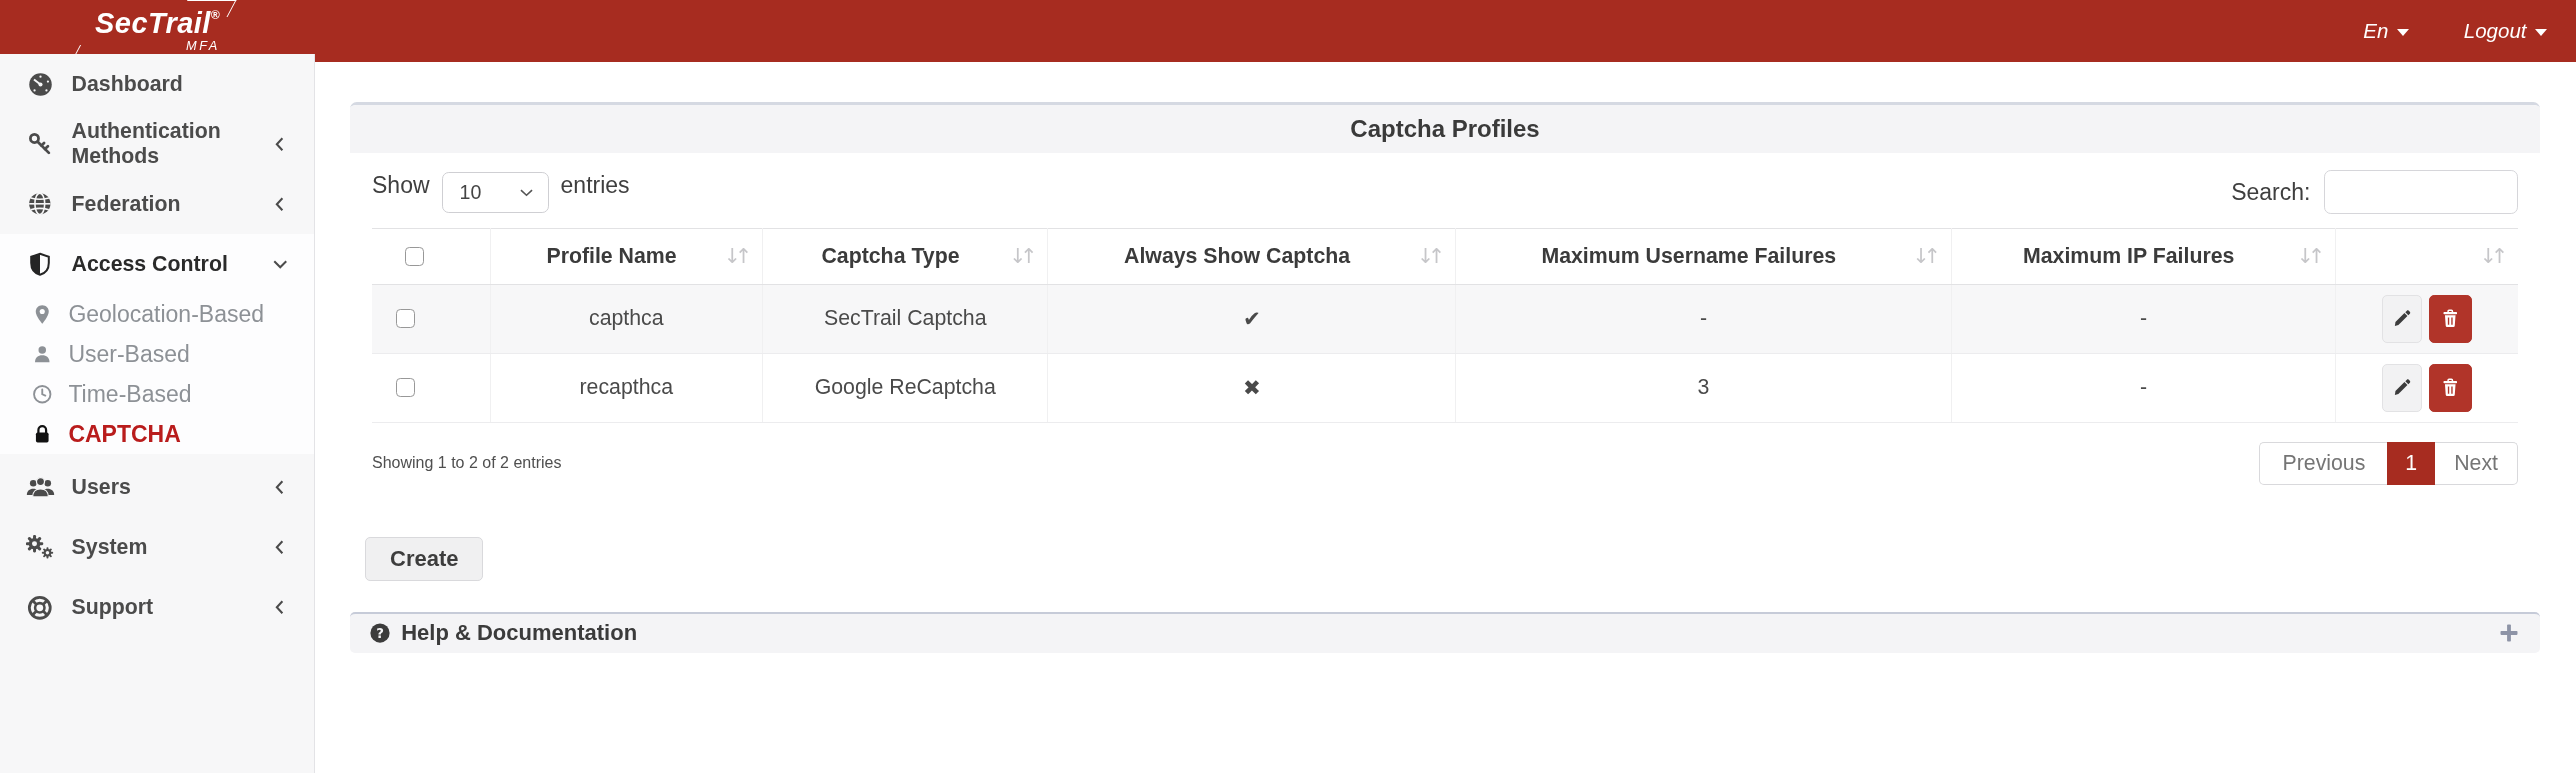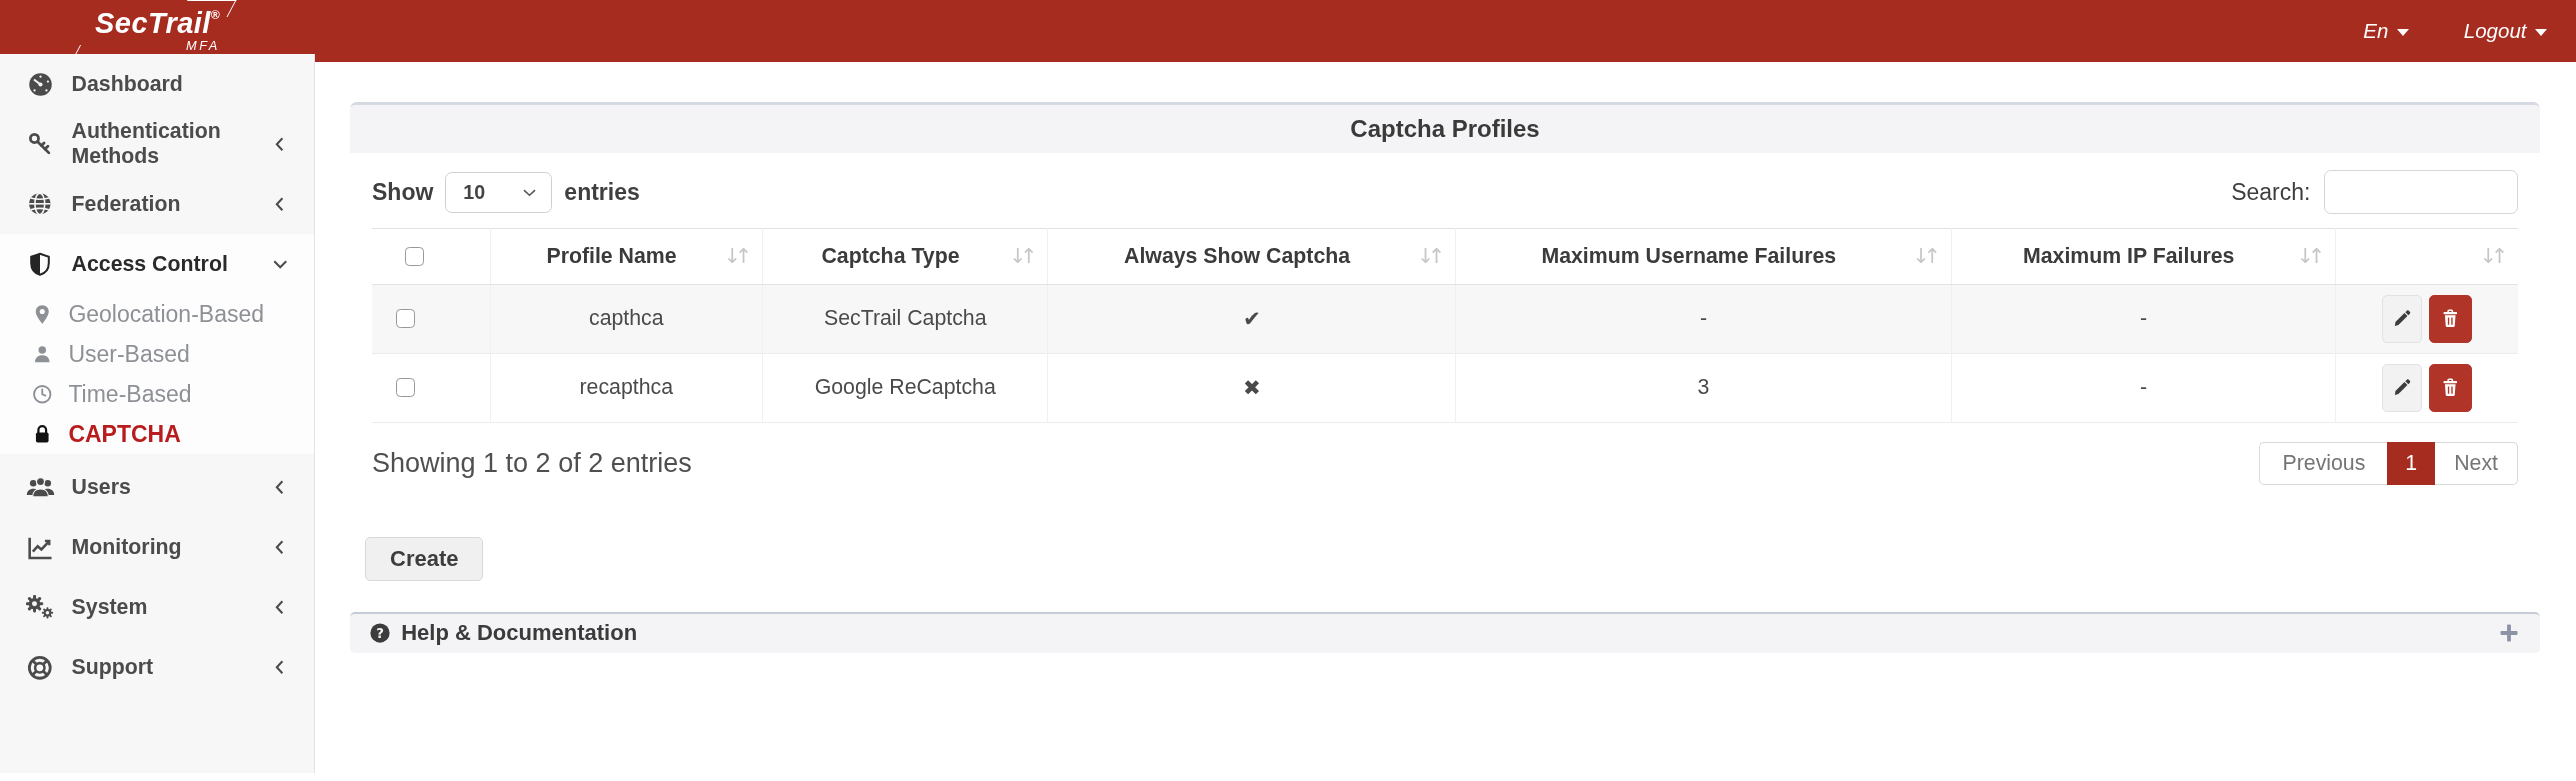--- a/index.html
+++ b/index.html
@@ -28,21 +28,21 @@
   .sub-item { height:40px; display:flex; align-items:center; padding:0 24px 0 31px; gap:15.4px; font-size:23px; font-weight:400; color:#8d9196; cursor:pointer; }
   .sub-ico { width:22px; flex:none; display:flex; justify-content:center; }
   .sub-item.active { color:#b91c1c; font-weight:700; }
 
   
   .main { position:absolute; top:62px; left:315px; width:2261px; height:719px; background:#fff; }
   .card { margin:40px 36px 0 35px; border-radius:6.8px; border-top:3.4px solid #d5d9e2; background:#fff; overflow:hidden; padding-bottom:24px; }
   .card-head { height:48px; background:#f4f4f6; display:flex; align-items:center; justify-content:center; font-size:24px; font-weight:700; color:#3a3a3a; }
   .card-body { padding:0 22px; }
   .controls { margin-top:17px; display:flex; align-items:center; justify-content:space-between; font-size:23px; color:#3f3f3f; }
-  .ctrl-left { display:flex; align-items:center; gap:12px;font-weight:bold; }
+  .ctrl-left { display:flex; align-items:flex-start; gap:12px; }
   .select-box { width:107px; height:41px; border:0.9px solid #cfcfd3; border-radius:6.8px; background:#fff; display:flex; align-items:center; padding:0 12px 0 17px; cursor:pointer; }
   .select-box .val { font-size:19.6px; color:#444; }
   .select-box svg { margin-left:auto; }
   .ctrl-right { display:flex; align-items:center; gap:13.6px; }
   .search-input { width:194px; height:44px; border:0.9px solid #d6d6da; border-radius:6.8px; background:#fff; font-size:20.5px; padding:0 12px; outline:none; color:#333; font-family:inherit; }
 
   
   table.grid { width:100%; border-collapse:collapse; margin-top:13.6px; table-layout:fixed; }
   .grid th { height:56px; border-top:0.9px solid #e2e2e4; border-bottom:0.9px solid #e2e2e4; font-size:21.3px; font-weight:700; color:#3b3b3b; text-align:center; position:relative; padding:0 38px 0 8.5px; }
   .grid th, .grid td { border-right:0.9px solid #f0f0f1; }
@@ -53,21 +53,21 @@
   .th-check { display:flex; align-items:center; gap:29px; padding-left:24px; }
   .td-check { display:flex; align-items:center; padding-left:24px; }
   .checkbox { width:19px; height:19px; border:1.7px solid #989898; border-radius:4.3px; background:#fff; cursor:pointer; flex:none; }
   .mark { font-family:"DejaVu Sans",sans-serif; font-size:23px; font-weight:700; color:#262626; }
   .cell-actions { display:flex; align-items:center; justify-content:center; gap:6.8px; height:68px; }
   .btn-edit { width:40px; height:48px; border-radius:5.1px; background:#f2f2f3; border:0.9px solid #e2e2e4; display:flex; align-items:center; justify-content:center; cursor:pointer; }
   .btn-delete { width:43px; height:48px; border-radius:5.1px; background:#b13429; border:0.9px solid #b13429; display:flex; align-items:center; justify-content:center; cursor:pointer; }
 
   
   .table-foot { margin-top:19px; display:flex; align-items:center; justify-content:space-between; }
-  .info-text { font-size:27px; color:#4f4f4f; }
+  .info-text { font-size:16px; color:#4f4f4f; }
   .pagination { display:flex; }
   .pg { height:43px; display:flex; align-items:center; justify-content:center; font-size:21.3px; color:#757575; background:#fff; border:0.9px solid #d9d9dc; cursor:pointer; }
   .pg-prev { padding:0 22px; border-radius:5.1px 0 0 5.1px; border-right:none; }
   .pg-num { padding:0 17px; background:#a72c20; color:#fff; border-color:#a72c20; }
   .pg-next { padding:0 19px; border-radius:0 5.1px 5.1px 0; border-left:none; }
 
   
   .create-btn { margin:28px 0 0 50px; height:44px; padding:0 24px; background:#f0f0f1; border:0.9px solid #d9d9dc; border-radius:5.1px; font-size:22px; font-weight:700; color:#3d3d3d; cursor:pointer; font-family:inherit; }
   .help-bar { margin:31px 36px 0 35px; height:41px; background:#f4f4f6; border-top:2.6px solid #c6cbd8; border-radius:5.1px; display:flex; align-items:center; gap:10.2px; padding:0 19px; cursor:pointer; }
   .help-title { font-size:22px; font-weight:700; color:#3b3b3b; }
@@ -218,35 +218,20 @@
         </svg>
     </span>
     <span>Users</span>
     <span class="s-chev">
         <svg viewBox="0 0 24 24" width="20.5" height="20.5" fill="none" stroke="#4b4b4b" stroke-width="2.4">
           <path d="M14.5 5 L8 12 L14.5 19"></path>
         </svg>
       </span>
   </div>
 
-  <div class="s-item">
-    <span class="s-ico">
-      <svg viewBox="0 0 24 24" width="25.6" height="25.6" fill="none" stroke="#4b4b4b" stroke-width="2.4">
-          <path d="M2.5 2.5 V21.5 H23"></path>
-          <path d="M5.5 15.5 L10 10.5 L13.5 13.5 L20.5 6.2"></path>
-          <path d="M16.8 5.6 L20.9 5.6 L20.9 9.7" stroke-width="2.2"></path>
-        </svg>
-    </span>
-    <span>Monitoring</span>
-    <span class="s-chev">
-        <svg viewBox="0 0 24 24" width="20.5" height="20.5" fill="none" stroke="#4b4b4b" stroke-width="2.4">
-          <path d="M14.5 5 L8 12 L14.5 19"></path>
-        </svg>
-      </span>
-  </div>
 
   <div class="s-item">
     <span class="s-ico">
       <svg viewBox="0 0 30 26" width="29" height="25.6">
         <g transform="translate(-1.5,-1.5) scale(0.86)">
             <g fill="#4b4b4b">
               <rect x="10.2" y="1.5" width="3.6" height="21" rx="1.4"></rect>
               <rect x="10.2" y="1.5" width="3.6" height="21" rx="1.4" transform="rotate(45 12 12)"></rect>
               <rect x="10.2" y="1.5" width="3.6" height="21" rx="1.4" transform="rotate(90 12 12)"></rect>
               <rect x="10.2" y="1.5" width="3.6" height="21" rx="1.4" transform="rotate(135 12 12)"></rect>

